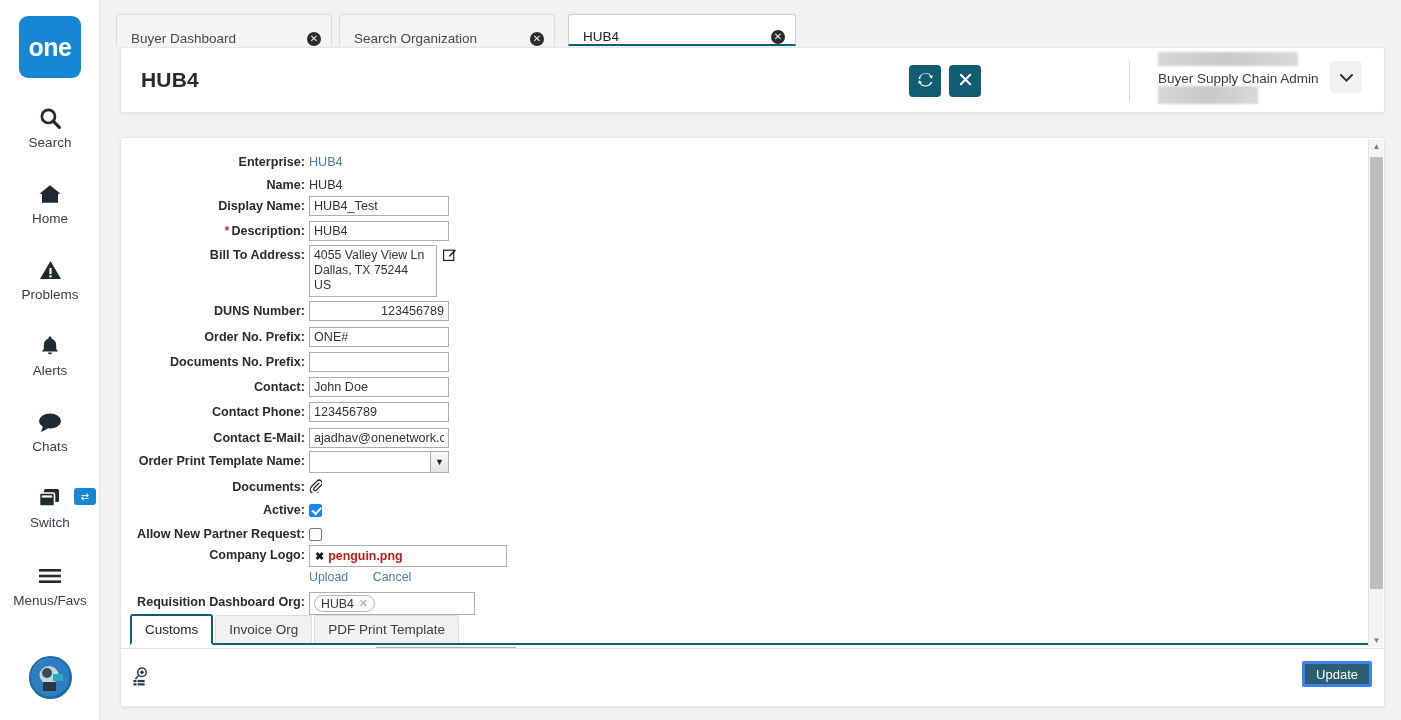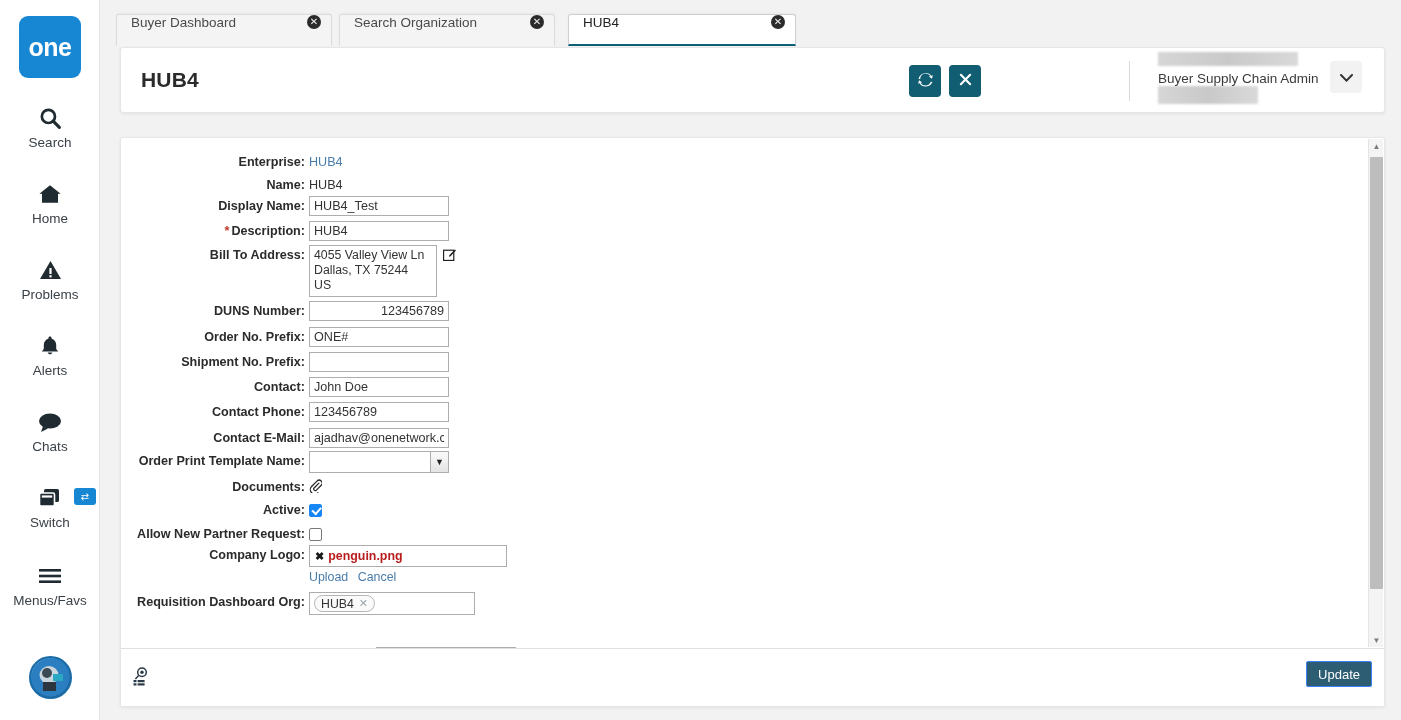--- a/index.html
+++ b/index.html
@@ -64,21 +64,21 @@
   #tab-strip {
     position: absolute; left: 110px; top: 14px; width: 1291px; height: 33px;
     z-index: 5;
   }
   .browser-tab {
     position: absolute; top: 0; height: 32px;
     background: #f4f4f4;
     border: 1px solid #dcdcdc;
     border-bottom: none;
     border-radius: 3px 3px 0 0;
-    display: flex; align-items: flex-start;
+    display: flex; align-items: flex-end;
     padding: 0 10px 0 14px;
     color: #4a4a4a; font-size: 13.5px;
     cursor: pointer;
     box-shadow: 0 -1px 2px rgba(0,0,0,0.04);
   }
   .browser-tab.active {
     background: #ffffff;
     border-color: #cfcfcf;
     border-bottom: 2px solid #0d5f73;
     color: #222;
@@ -233,21 +233,21 @@
   }
   .logo-box {
     width: 198px; height: 22px;
     border: 1px solid #adadad; background: #fff;
     display: flex; align-items: center; padding-left: 5px;
     font-size: 12.4px;
   }
   .logo-x { color: #1a1a1a; font-size: 11px; margin-right: 4px; font-weight: bold; }
   .logo-name { color: #b91c1c; font-weight: bold; }
   .logo-actions { font-size: 12.4px; color: #4a7ca8; margin-top: 3px; }
-  .logo-actions span { cursor: pointer; margin-right: 6px; }
+  .logo-actions span { cursor: pointer; margin-right: 21px; }
   .chip-box {
     width: 166px; min-height: 22px;
     border: 1px solid #adadad; background: #fff;
     display: flex; align-items: center; padding: 2px 4px;
   }
   .chip {
     display: inline-flex; align-items: center;
     border: 1px solid #b5b5b5; border-radius: 9px;
     background: #fafafa; padding: 0px 6px;
     font-size: 12.3px; color: #333; height: 17px;
@@ -292,21 +292,21 @@
     border-top: 1px solid #e0e0e0;
     z-index: 7;
   }
   #footer-detail-icon {
     position: absolute; left: 12px; top: 18px;
     cursor: pointer; color: #2b3a47;
   }
   #update-btn {
     position: absolute; right: 12px; top: 12px;
     height: 26px; padding: 0 11px;
-    background: #2c5d73; border: 1px solid #3b82f6;
+    background: #2c5d73; border: 3px solid #3b82f6;
     color: #ffffff; font-size: 13px;
     display: flex; align-items: center; justify-content: center;
     border-radius: 2px; cursor: pointer;
   }
 
   
   #vscroll {
     position: absolute; right: 1px; top: 1px;
     width: 15px; height: 508px;
     background: #f4f4f4; border-left: 1px solid #e4e4e4;
@@ -535,21 +535,21 @@
 
     <div class="frow" style="top:189px">
       <div class="flabel">
         <span>Order No. Prefix</span>:
       </div>
       <input class="finput" value="ONE#" style="">
     </div>
 
     <div class="frow" style="top:214px">
       <div class="flabel">
-        <span>Shipment No. Prefix</span>:
+        <span>Documents No. Prefix</span>:
       </div>
       <input class="finput" value="" style="">
     </div>
 
     <div class="frow" style="top:239px">
       <div class="flabel">
         <span>Contact</span>:
       </div>
       <input class="finput" value="John Doe" style="">
     </div>
@@ -628,20 +628,31 @@
           <span>HUB4</span>
           <span class="chip-x">✕</span>
         </span>
       </div>
     </div>
 
   </div>
 
   <div id="partial-input"></div>
 
+  <div id="tabs-row">
+    <div class="ctab active">
+      <span>Customs</span>
+    </div>
+    <div class="ctab">
+      <span>Invoice Org</span>
+    </div>
+    <div class="ctab">
+      <span>PDF Print Template</span>
+    </div>
+  </div>
 
   <div id="vscroll">
     <div class="sb-arrow" style="top:0">▲</div>
     <div id="sb-thumb"></div>
     <div class="sb-arrow" style="bottom:0">▼</div>
   </div>
 
   <div id="footer-bar">
     <div id="footer-detail-icon">
       <svg width="17" height="20" viewBox="0 0 17 20">

